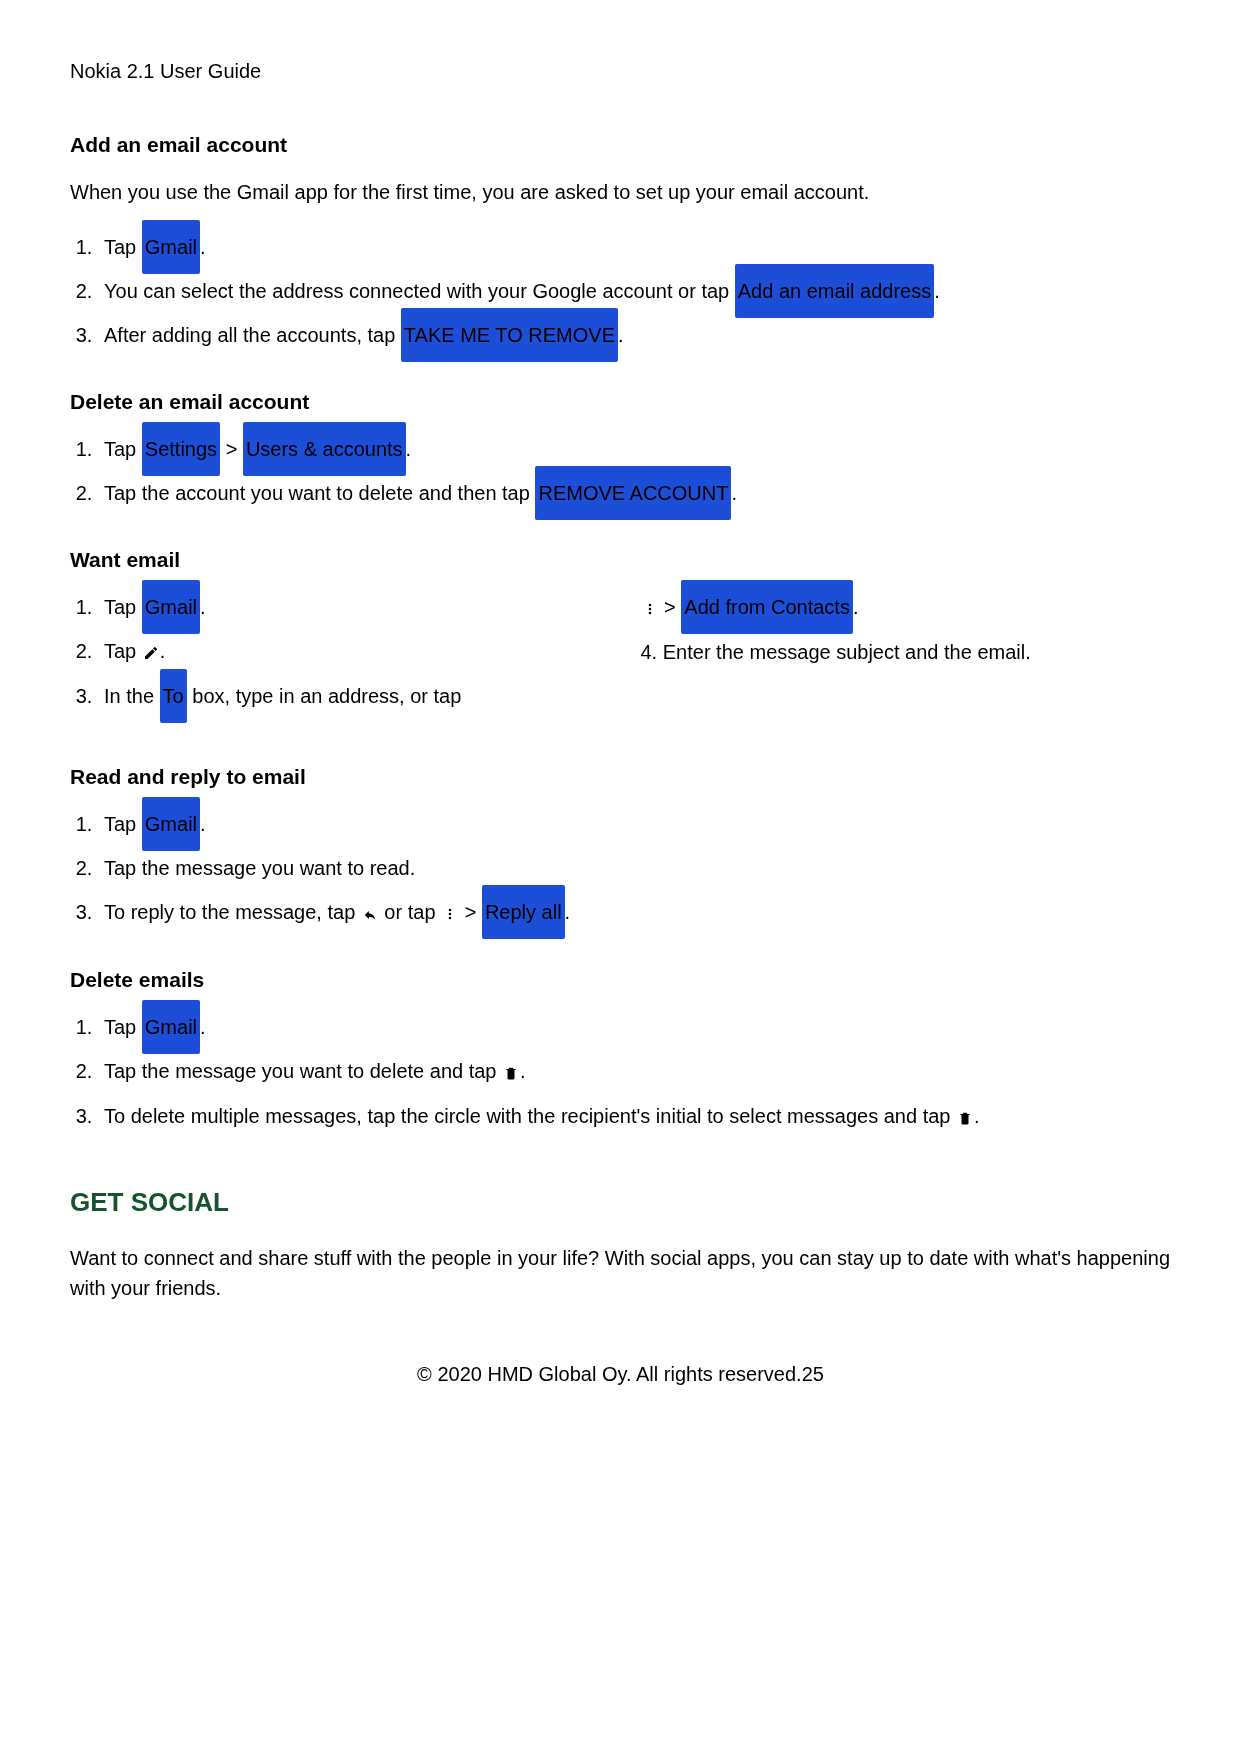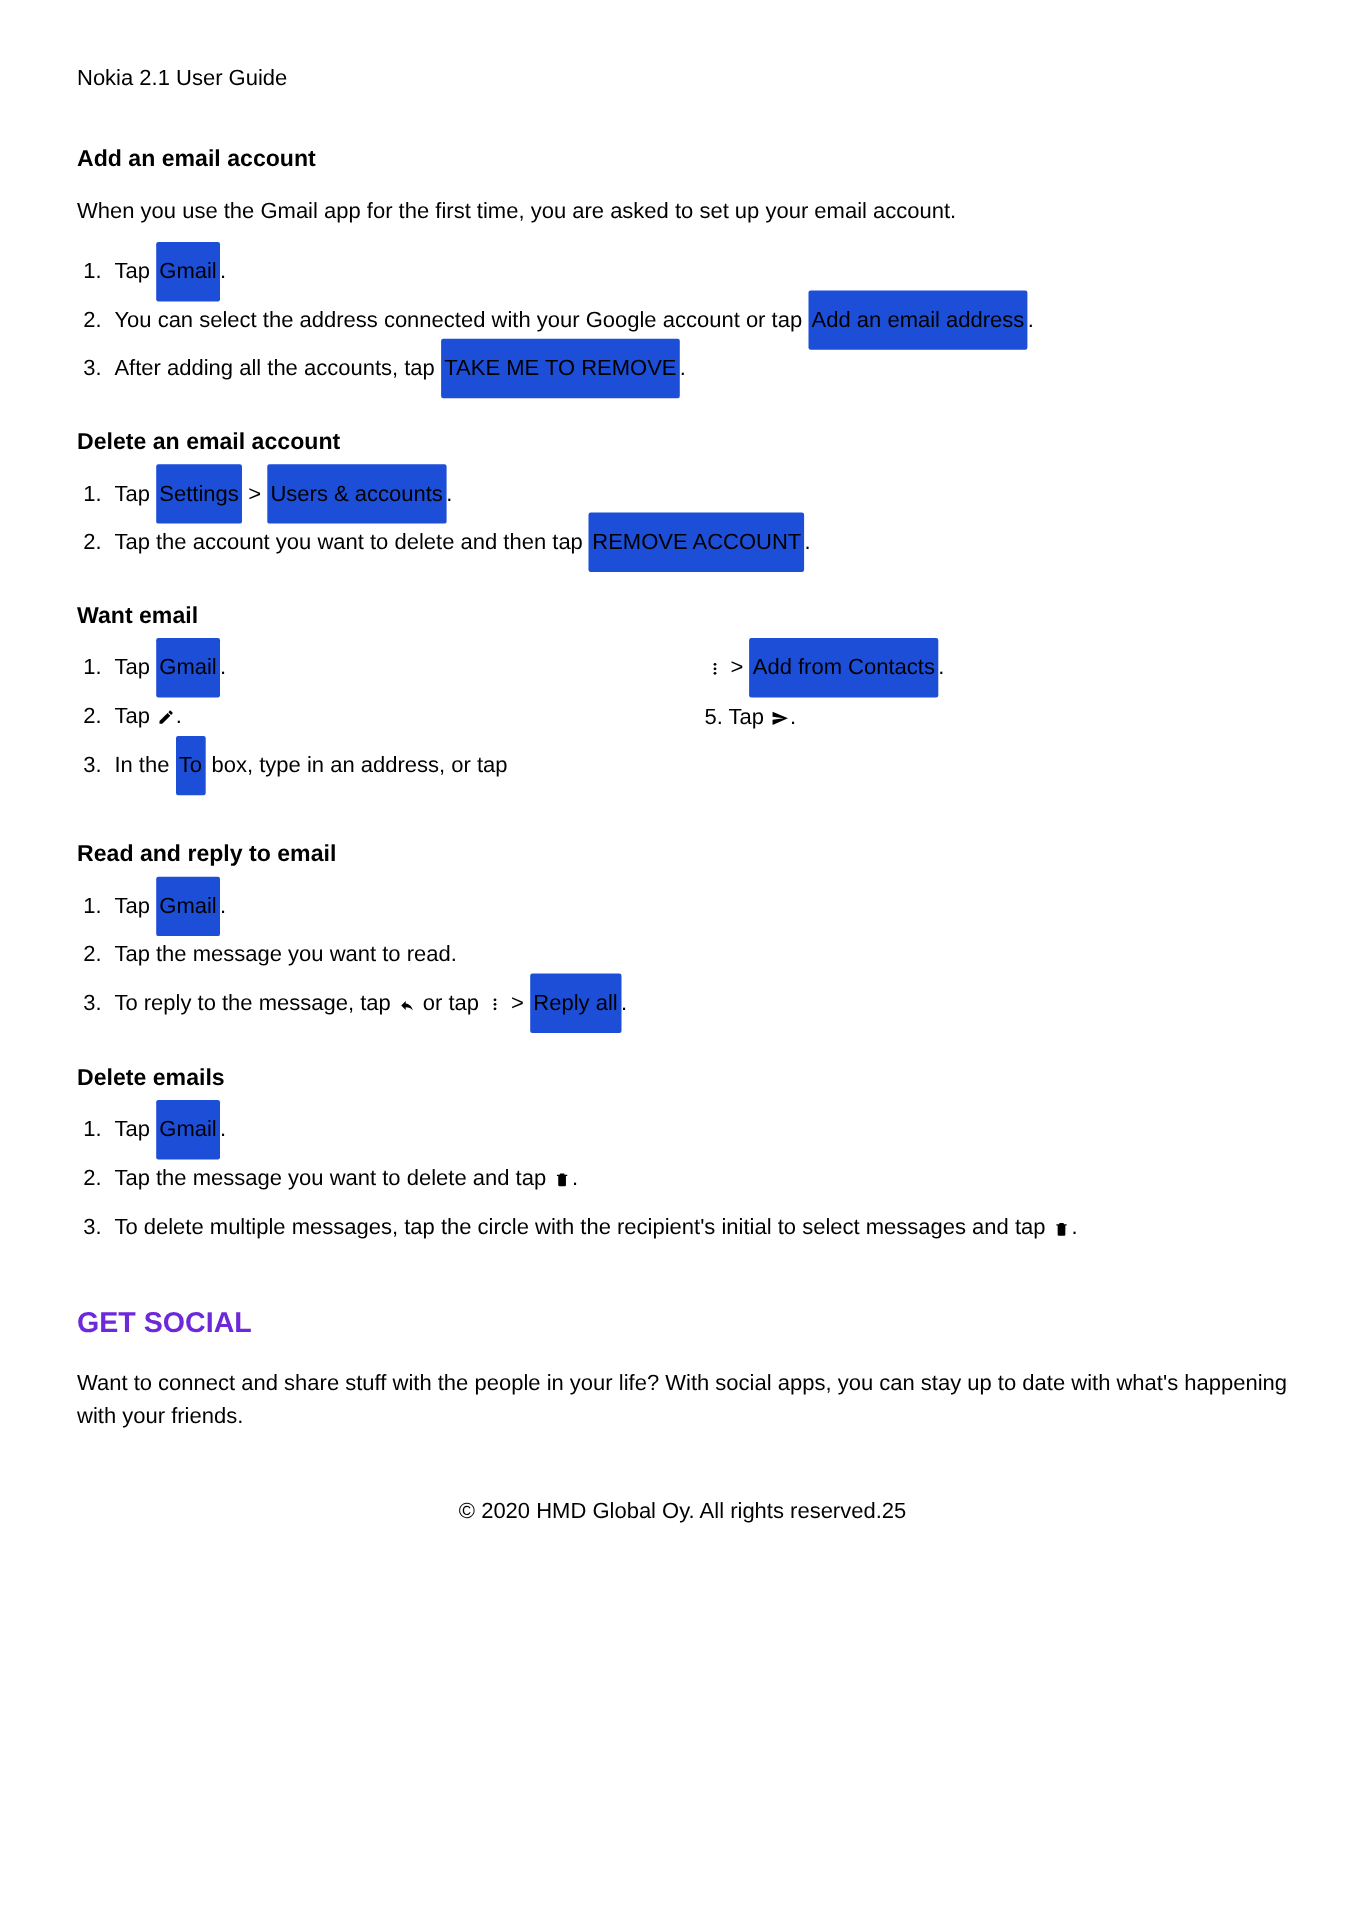--- a/index.html
+++ b/index.html
@@ -18,21 +18,21 @@
   }
   h3.sub {
     font-weight: 700;
     font-size: 21px;
     margin: 40px 0 20px 0;
   }
   h2.section {
     font-weight: 700;
     font-size: 26px;
     margin: 55px 0 25px 0;
-    color: #6d28d9;
+    color: #14532d;
   }
   p.body {
     margin: 0 0 25px 0;
     line-height: 1.5;
   }
   ol {
     padding-left: 28px;
     margin: 0 0 15px 0;
   }
   ol li {
@@ -116,23 +116,21 @@
   <div class="col right">
     <ol>
       <li>
         <span class="ic"><svg width="14" height="16" viewBox="0 0 24 24" fill="#000">
               <circle cx="12" cy="5" r="2.2"></circle>
               <circle cx="12" cy="12" r="2.2"></circle>
               <circle cx="12" cy="19" r="2.2"></circle>
             </svg></span><span> &gt; </span><span class="hl">Add from Contacts</span><span>.</span>
       </li>
       <li>
-        <span>5.  </span><span>Tap </span><span class="ic"><svg width="18" height="16" viewBox="0 0 24 24" fill="#000">
-              <path d="M2 21l21-9L2 3v7l15 2-15 2v7z"></path>
-            </svg></span><span>.</span>
+        <span>4.  </span><span>Enter the message subject and the email.</span>
       </li>
     </ol>
   </div>
 </div>
 
 <h3 class="sub">Read and reply to email</h3>
 <ol>
   <li>
     <span>Tap </span><span class="hl">Gmail</span><span>.</span>
   </li>

